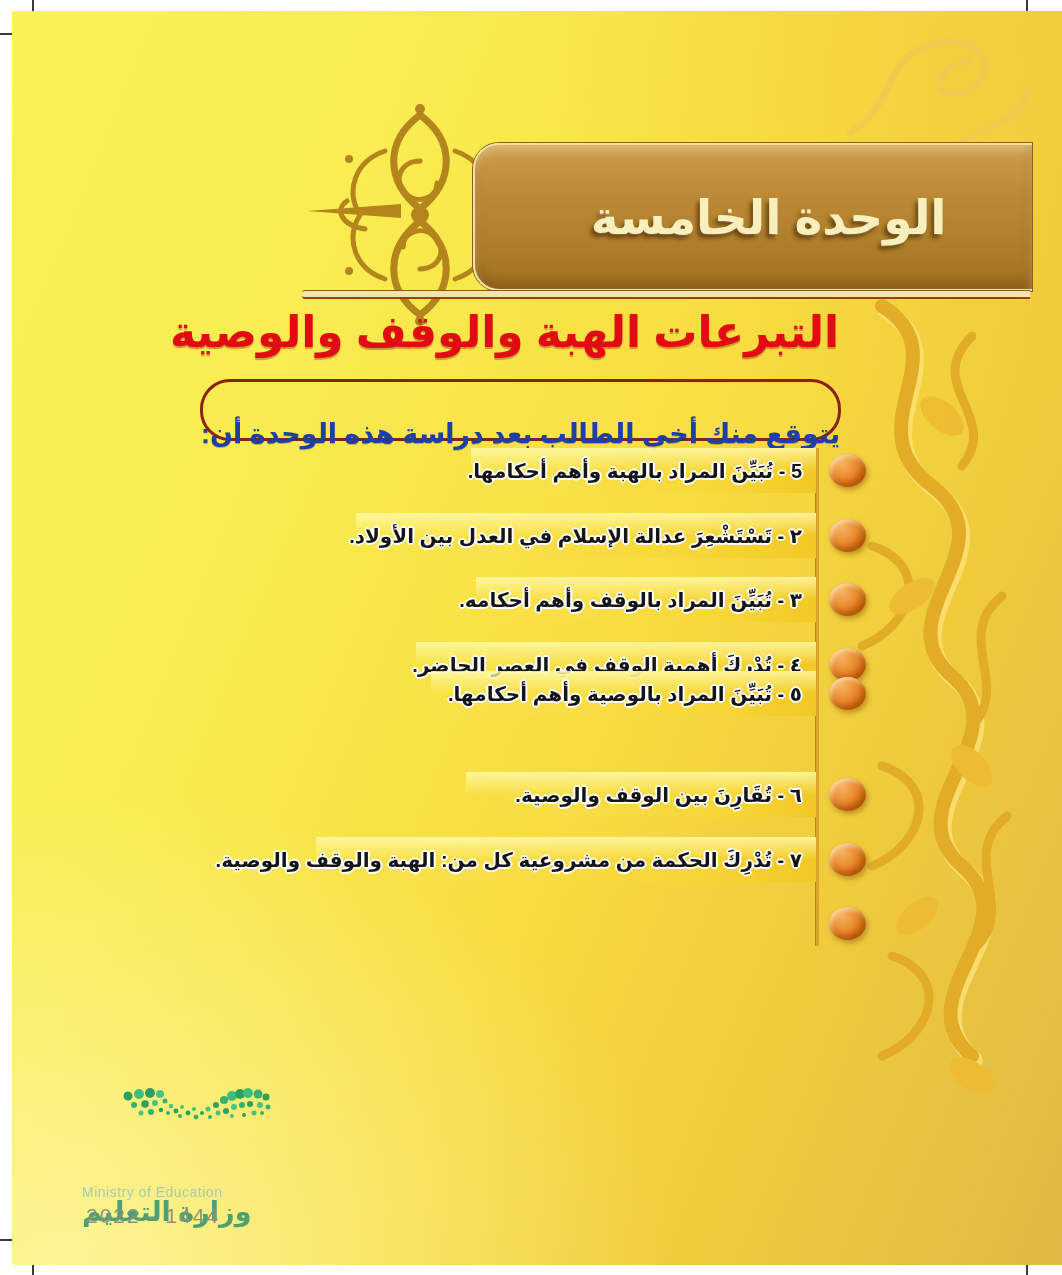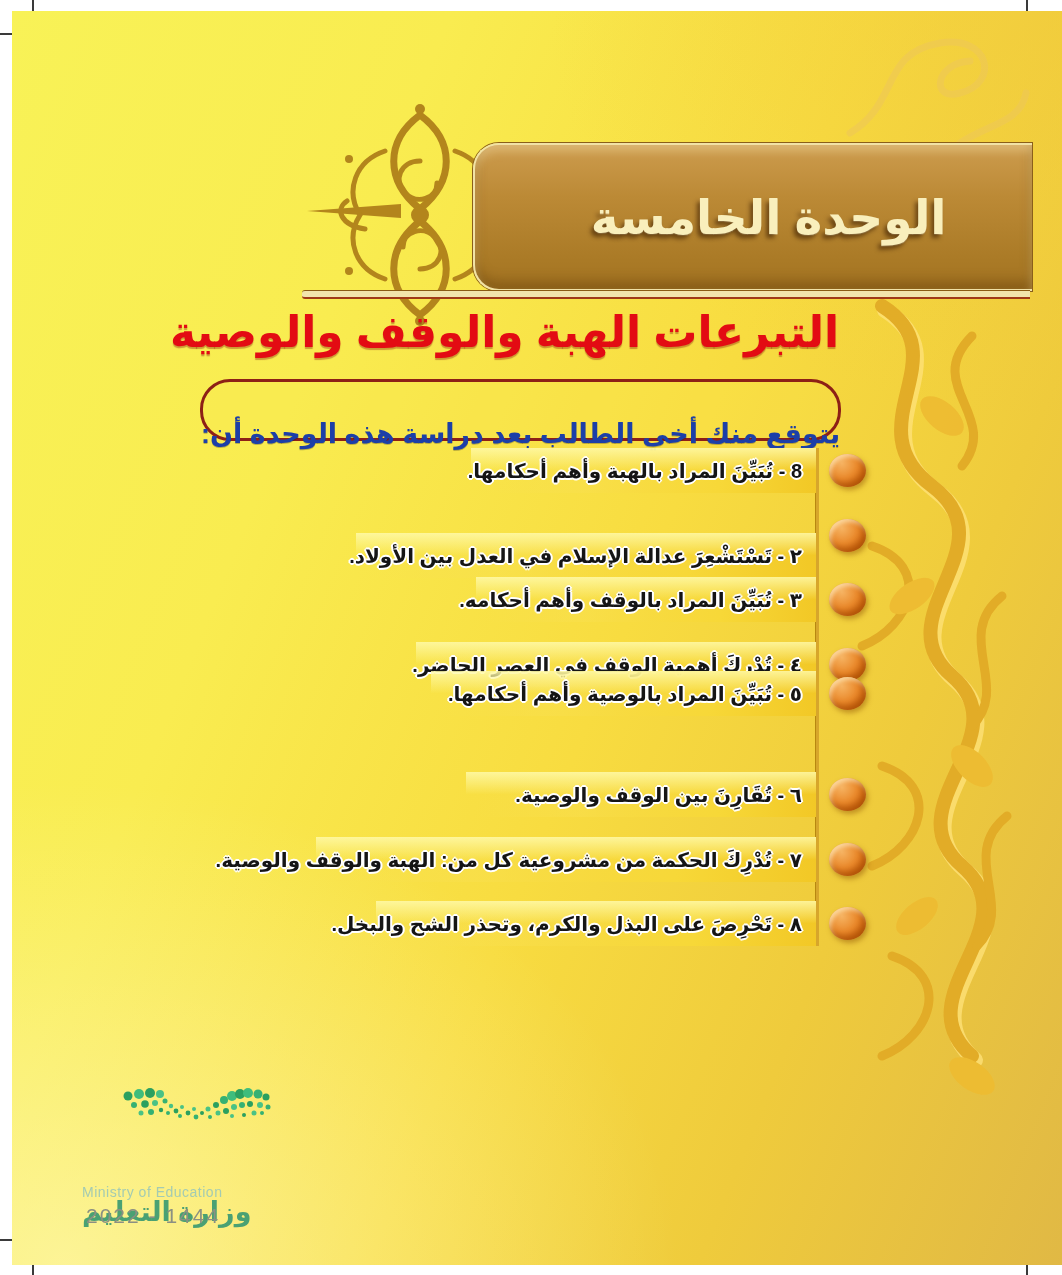--- a/index.html
+++ b/index.html
@@ -93,21 +93,21 @@
     text-shadow:
       -2px 0 0 #fff, 2px 0 0 #fff, 0 -2px 0 #fff, 0 2px 0 #fff,
       -1px -1px 0 #fff, 1px -1px 0 #fff, -1px 1px 0 #fff, 1px 1px 0 #fff;
   }
   .bead{
     position:absolute;right:208px;top:6px;width:37px;height:33px;border-radius:50%;
     background:radial-gradient(circle at 35% 28%, #f6b362 0%, #ea8a2c 45%, #d96f14 70%, #b55309 100%);
     box-shadow:2px 3px 5px rgba(150,90,10,0.5), inset -3px -4px 6px rgba(150,65,0,0.55), inset 2px 3px 4px rgba(255,225,170,0.9);
   }
   .r1{top:437px;} .r1 .stripe{width:345px;}
-  .r2{top:502px;} .r2 .stripe{width:460px;margin-top:20px;}
+  .r2{top:502px;} .r2 .stripe{width:460px;}
   .r3{top:566px;} .r3 .stripe{width:340px;}
   .r4{top:631px;} .r4 .stripe{width:400px;}
   .r5{top:660px;} .r5 .stripe{width:385px;}
   .r6{top:761px;padding-left:18px;} .r6 .stripe{width:350px;}
   .r7{top:826px;} .r7 .stripe{width:500px;}
   .r8{top:890px;} .r8 .stripe{width:440px;}
 
   
   .moe-logo{position:absolute;left:58px;top:1075px;width:210px;height:150px;direction:ltr;}
   .moe-dots{position:absolute;left:48px;top:0;width:160px;height:60px;}
@@ -201,21 +201,21 @@
     <div class="unit-title">التبرعات الهبة والوقف والوصية</div>
 
     <div class="expect-box">
       <div class="expect-text">يتوقع منك أخي الطالب بعد دراسة هذه الوحدة أن:</div>
     </div>
 
     <div class="divider-line"></div>
 
     <div class="row r1">
       <div class="stripe">
-        <span class="obj-text">8 - تُبَيِّنَ المراد بالهبة وأهم أحكامها.</span>
+        <span class="obj-text">5 - تُبَيِّنَ المراد بالهبة وأهم أحكامها.</span>
       </div>
       <div class="bead"></div>
     </div>
     <div class="row r2">
       <div class="stripe">
         <span class="obj-text">٢ - تَسْتَشْعِرَ عدالة الإسلام في العدل بين الأولاد.</span>
       </div>
       <div class="bead"></div>
     </div>
     <div class="row r3">
@@ -242,23 +242,20 @@
       </div>
       <div class="bead"></div>
     </div>
     <div class="row r7">
       <div class="stripe">
         <span class="obj-text">٧ - تُدْرِكَ الحكمة من مشروعية كل من: الهبة والوقف والوصية.</span>
       </div>
       <div class="bead"></div>
     </div>
     <div class="row r8">
-      <div class="stripe">
-        <span class="obj-text">٨ - تَحْرِصَ على البذل والكرم، وتحذر الشح والبخل.</span>
-      </div>
       <div class="bead"></div>
     </div>
 
     <div class="moe-logo">
       <svg class="moe-dots" viewBox="0 0 160 60" aria-hidden="true">
         <g>
           <circle cx="10" cy="10" r="4.5" fill="#2ba05f"></circle>
             <circle cx="21" cy="8" r="5" fill="#3fbd7c"></circle>
           <circle cx="32" cy="7" r="5" fill="#2ba05f"></circle>
             <circle cx="42" cy="8" r="4" fill="#49c285"></circle>

